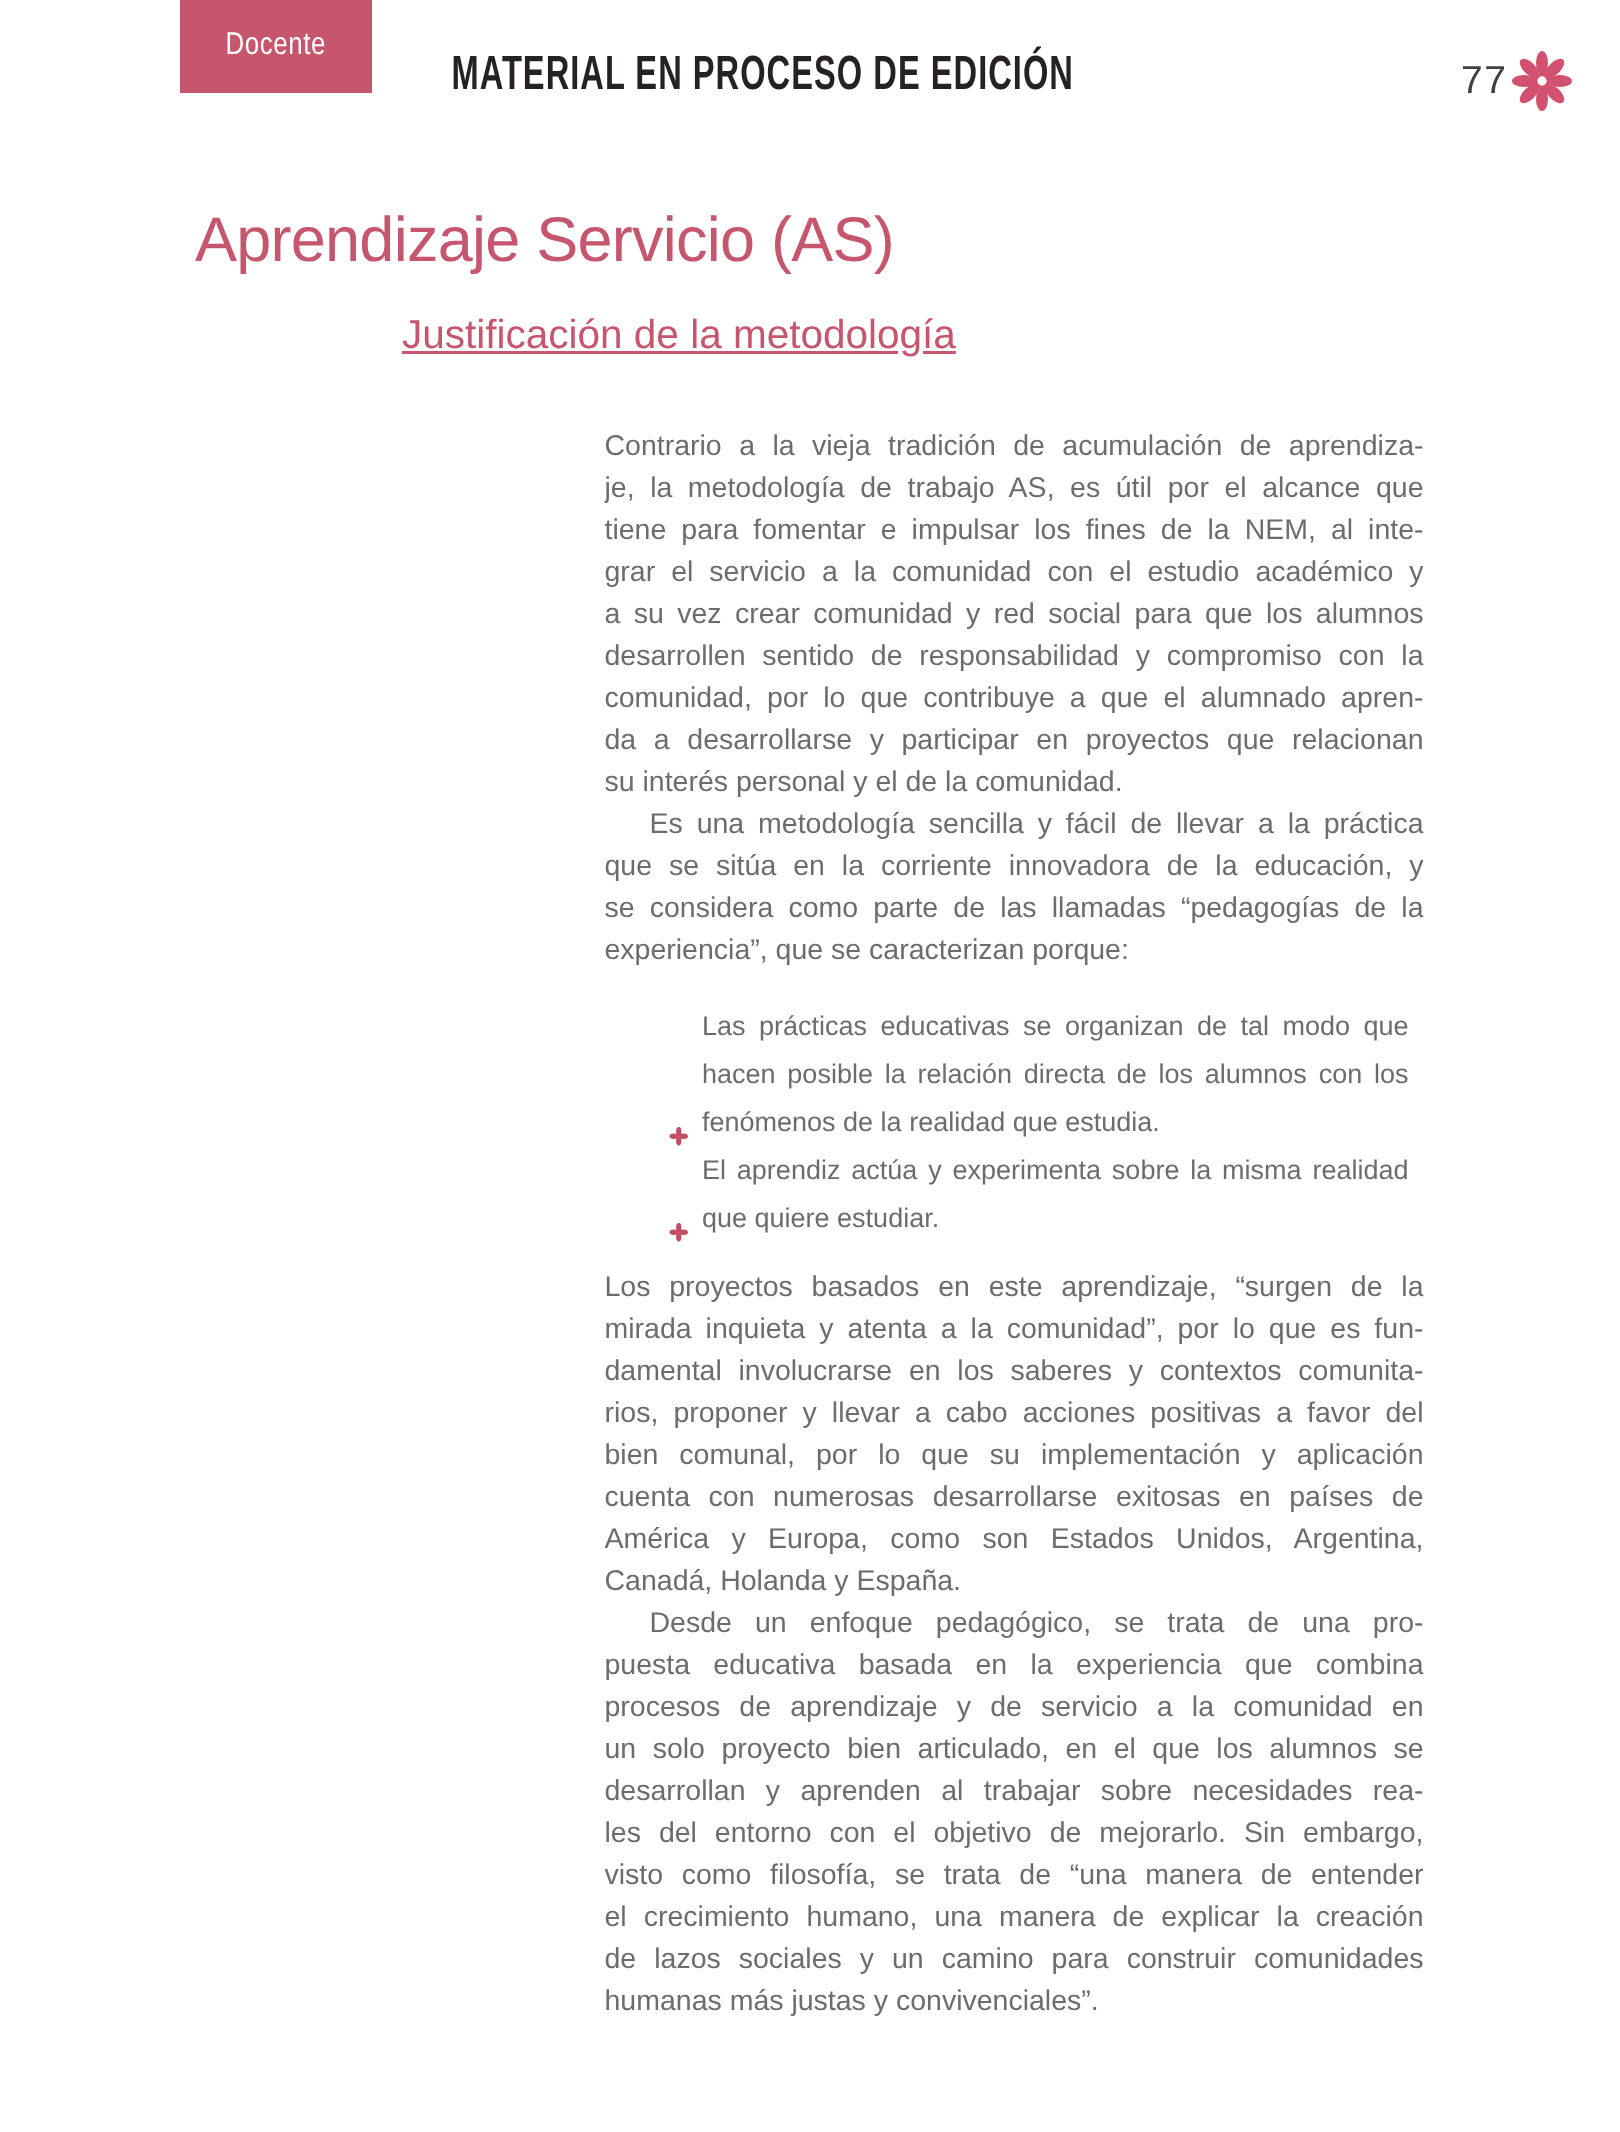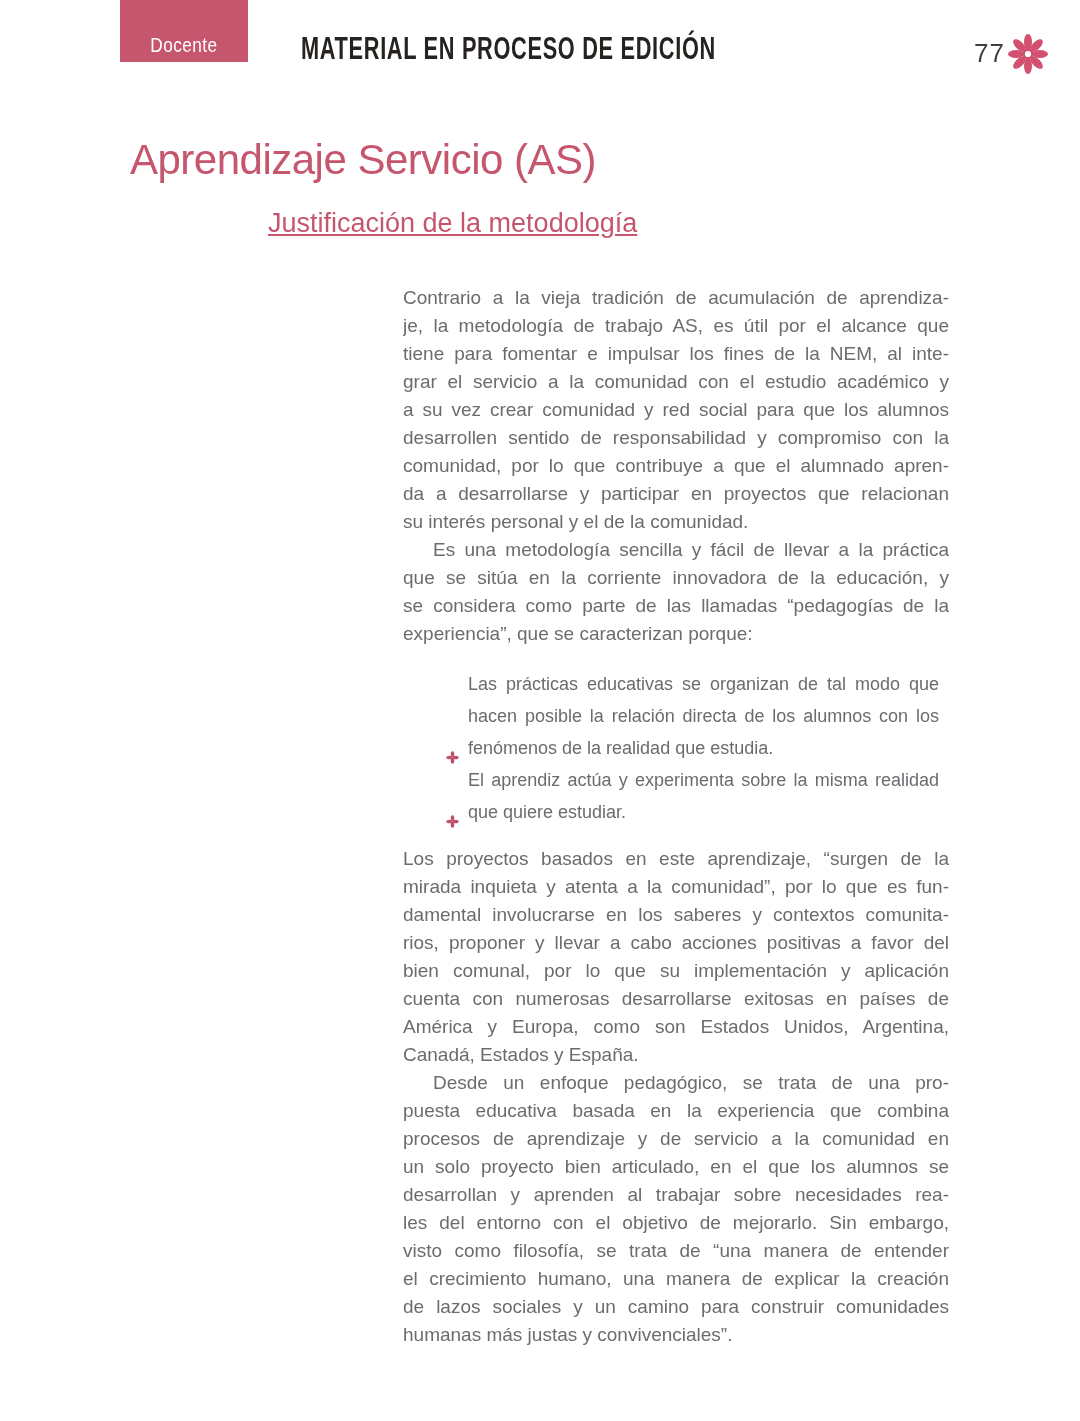--- a/index.html
+++ b/index.html
@@ -20,21 +20,21 @@
   .docente-tab {
     position: absolute;
     left: 120px;
     top: 0;
     width: 128px;
     height: 62px;
     background: var(--accent-pink, #c6566e);
     display: flex;
     align-items: flex-end;
     justify-content: center;
-    padding-bottom: 5px;
+    padding-bottom: 20px;
     box-sizing: border-box;
   }
   .docente-tab .tab-label {
     color: var(--tab-text, #ffffff);
     font-size: 21px;
     transform: scaleX(0.82);
     transform-origin: 50% 100%;
     letter-spacing: 0.5px;
   }
   .edition-notice {
@@ -218,21 +218,21 @@
         </div>
       </div>
       <div class="para">
         <div class="line">Los proyectos basados en este aprendizaje, “surgen de la</div>
         <div class="line">mirada inquieta y atenta a la comunidad”, por lo que es fun-</div>
         <div class="line">damental involucrarse en los saberes y contextos comunita-</div>
         <div class="line">rios, proponer y llevar a cabo acciones positivas a favor del</div>
         <div class="line">bien comunal, por lo que su implementación y aplicación</div>
         <div class="line">cuenta con numerosas desarrollarse exitosas en países de</div>
         <div class="line">América y Europa, como son Estados Unidos, Argentina,</div>
-        <div class="line end">Canadá, Estados y España.</div>
+        <div class="line end">Canadá, Holanda y España.</div>
       </div>
       <div class="para">
         <div class="line indent">Desde un enfoque pedagógico, se trata de una pro-</div>
         <div class="line">puesta educativa basada en la experiencia que combina</div>
         <div class="line">procesos de aprendizaje y de servicio a la comunidad en</div>
         <div class="line">un solo proyecto bien articulado, en el que los alumnos se</div>
         <div class="line">desarrollan y aprenden al trabajar sobre necesidades rea-</div>
         <div class="line">les del entorno con el objetivo de mejorarlo. Sin embargo,</div>
         <div class="line">visto como filosofía, se trata de “una manera de entender</div>
         <div class="line">el crecimiento humano, una manera de explicar la creación</div>

